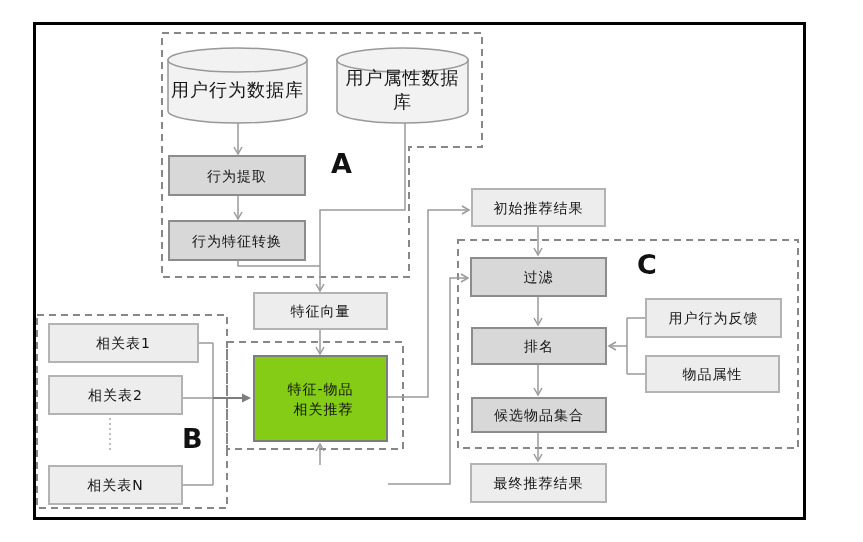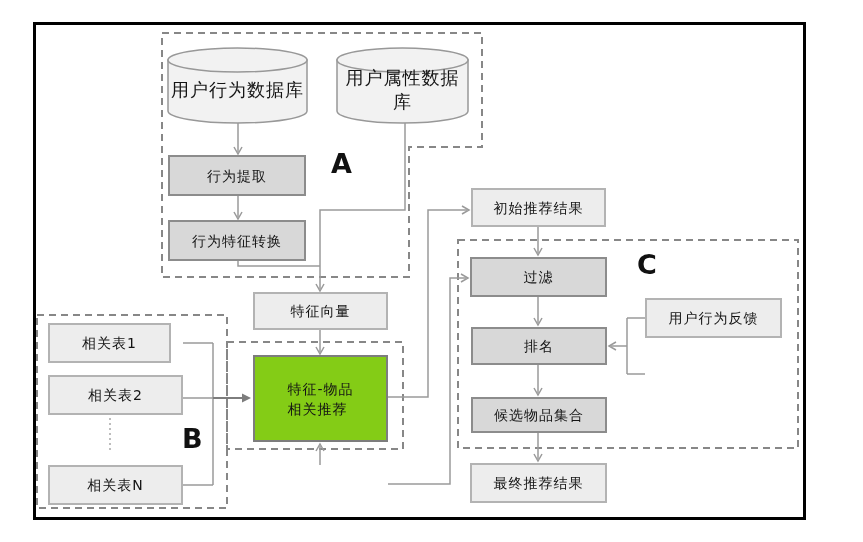--- a/index.html
+++ b/index.html
@@ -14,21 +14,21 @@
   svg.wires { position:absolute; left:0; top:0; width:863px; height:542px; }
   .edge   { stroke:var(--line,#9a9a9a); stroke-width:1.5; fill:none; }
   .arrow  { stroke:var(--line,#9a9a9a); stroke-width:1.5; fill:none; }
   .edge-dark { stroke:#7d7d7d; stroke-width:2; fill:none; }
   .arrow-fill { fill:#7d7d7d; stroke:none; }
   .dashed { stroke:var(--dash,#878787); stroke-width:2; fill:none; stroke-dasharray:7 5; }
   .dotted { stroke:#bdbdbd; stroke-width:2; fill:none; stroke-dasharray:2 3; }
   .cyl    { fill:#f2f2f2; stroke:#989898; stroke-width:1.5; }
   .node {
     position:absolute; display:flex; align-items:center; justify-content:center;
-    text-align:left; box-sizing:border-box; font-size:14px; color:#141414;
+    text-align:right; box-sizing:border-box; font-size:14px; color:#141414;
     letter-spacing:1px; line-height:20px;
   }
   .light { background:var(--box-light-fill,#ededed); border:2px solid var(--box-light-border,#b3b3b3); }
   .dark  { background:var(--box-dark-fill,#d8d8d8);  border:2px solid var(--box-dark-border,#8c8c8c); }
   .emph  { border-color:#7d7d7d; background:#84cc16; }
   .cyl-label { position:absolute; display:flex; align-items:center; justify-content:center;
     text-align:center; font-size:18px; color:#141414; letter-spacing:1px; }
   .region-label { position:absolute; font-weight:bold; font-size:27px; color:#111; line-height:1; }
 </style>
 </head>
@@ -104,29 +104,30 @@
   <div class="node dark" style="left:168px;top:220px;width:138px;height:41px">行为特征转换</div>
   <div class="node light" style="left:253px;top:292px;width:135px;height:38px">特征向量</div>
 
   <div class="node dark emph" style="left:253px;top:355px;width:135px;height:87px">
     <div>
       <div>特征-物品</div>
       <div>相关推荐</div>
     </div>
   </div>
 
-  <div class="node light" style="left:48px;top:323px;width:123px;height:40px">相关表1</div>
+  <div class="node light" style="left:48px;top:323px;width:151px;height:40px">相关表1</div>
   <div class="node light" style="left:48px;top:375px;width:135px;height:40px">相关表2</div>
   <div class="node light" style="left:48px;top:465px;width:135px;height:40px">相关表N</div>
 
 
   <div class="node light" style="left:471px;top:188px;width:135px;height:39px">初始推荐结果</div>
   <div class="node dark" style="left:470px;top:257px;width:137px;height:40px">过滤</div>
   <div class="node dark" style="left:471px;top:327px;width:136px;height:38px">排名</div>
   <div class="node dark" style="left:471px;top:397px;width:136px;height:36px">候选物品集合</div>
   <div class="node light" style="left:470px;top:463px;width:137px;height:40px">最终推荐结果</div>
 
   <div class="node light" style="left:645px;top:298px;width:137px;height:40px">用户行为反馈</div>
+  <div class="node light" style="left:645px;top:355px;width:135px;height:38px">物品属性</div>
 
   <div class="region-label" style="left:331px;top:150px">A</div>
   <div class="region-label" style="left:182px;top:425px">B</div>
   <div class="region-label" style="left:637px;top:251px">C</div>
 </div>
 
 </body></html>

